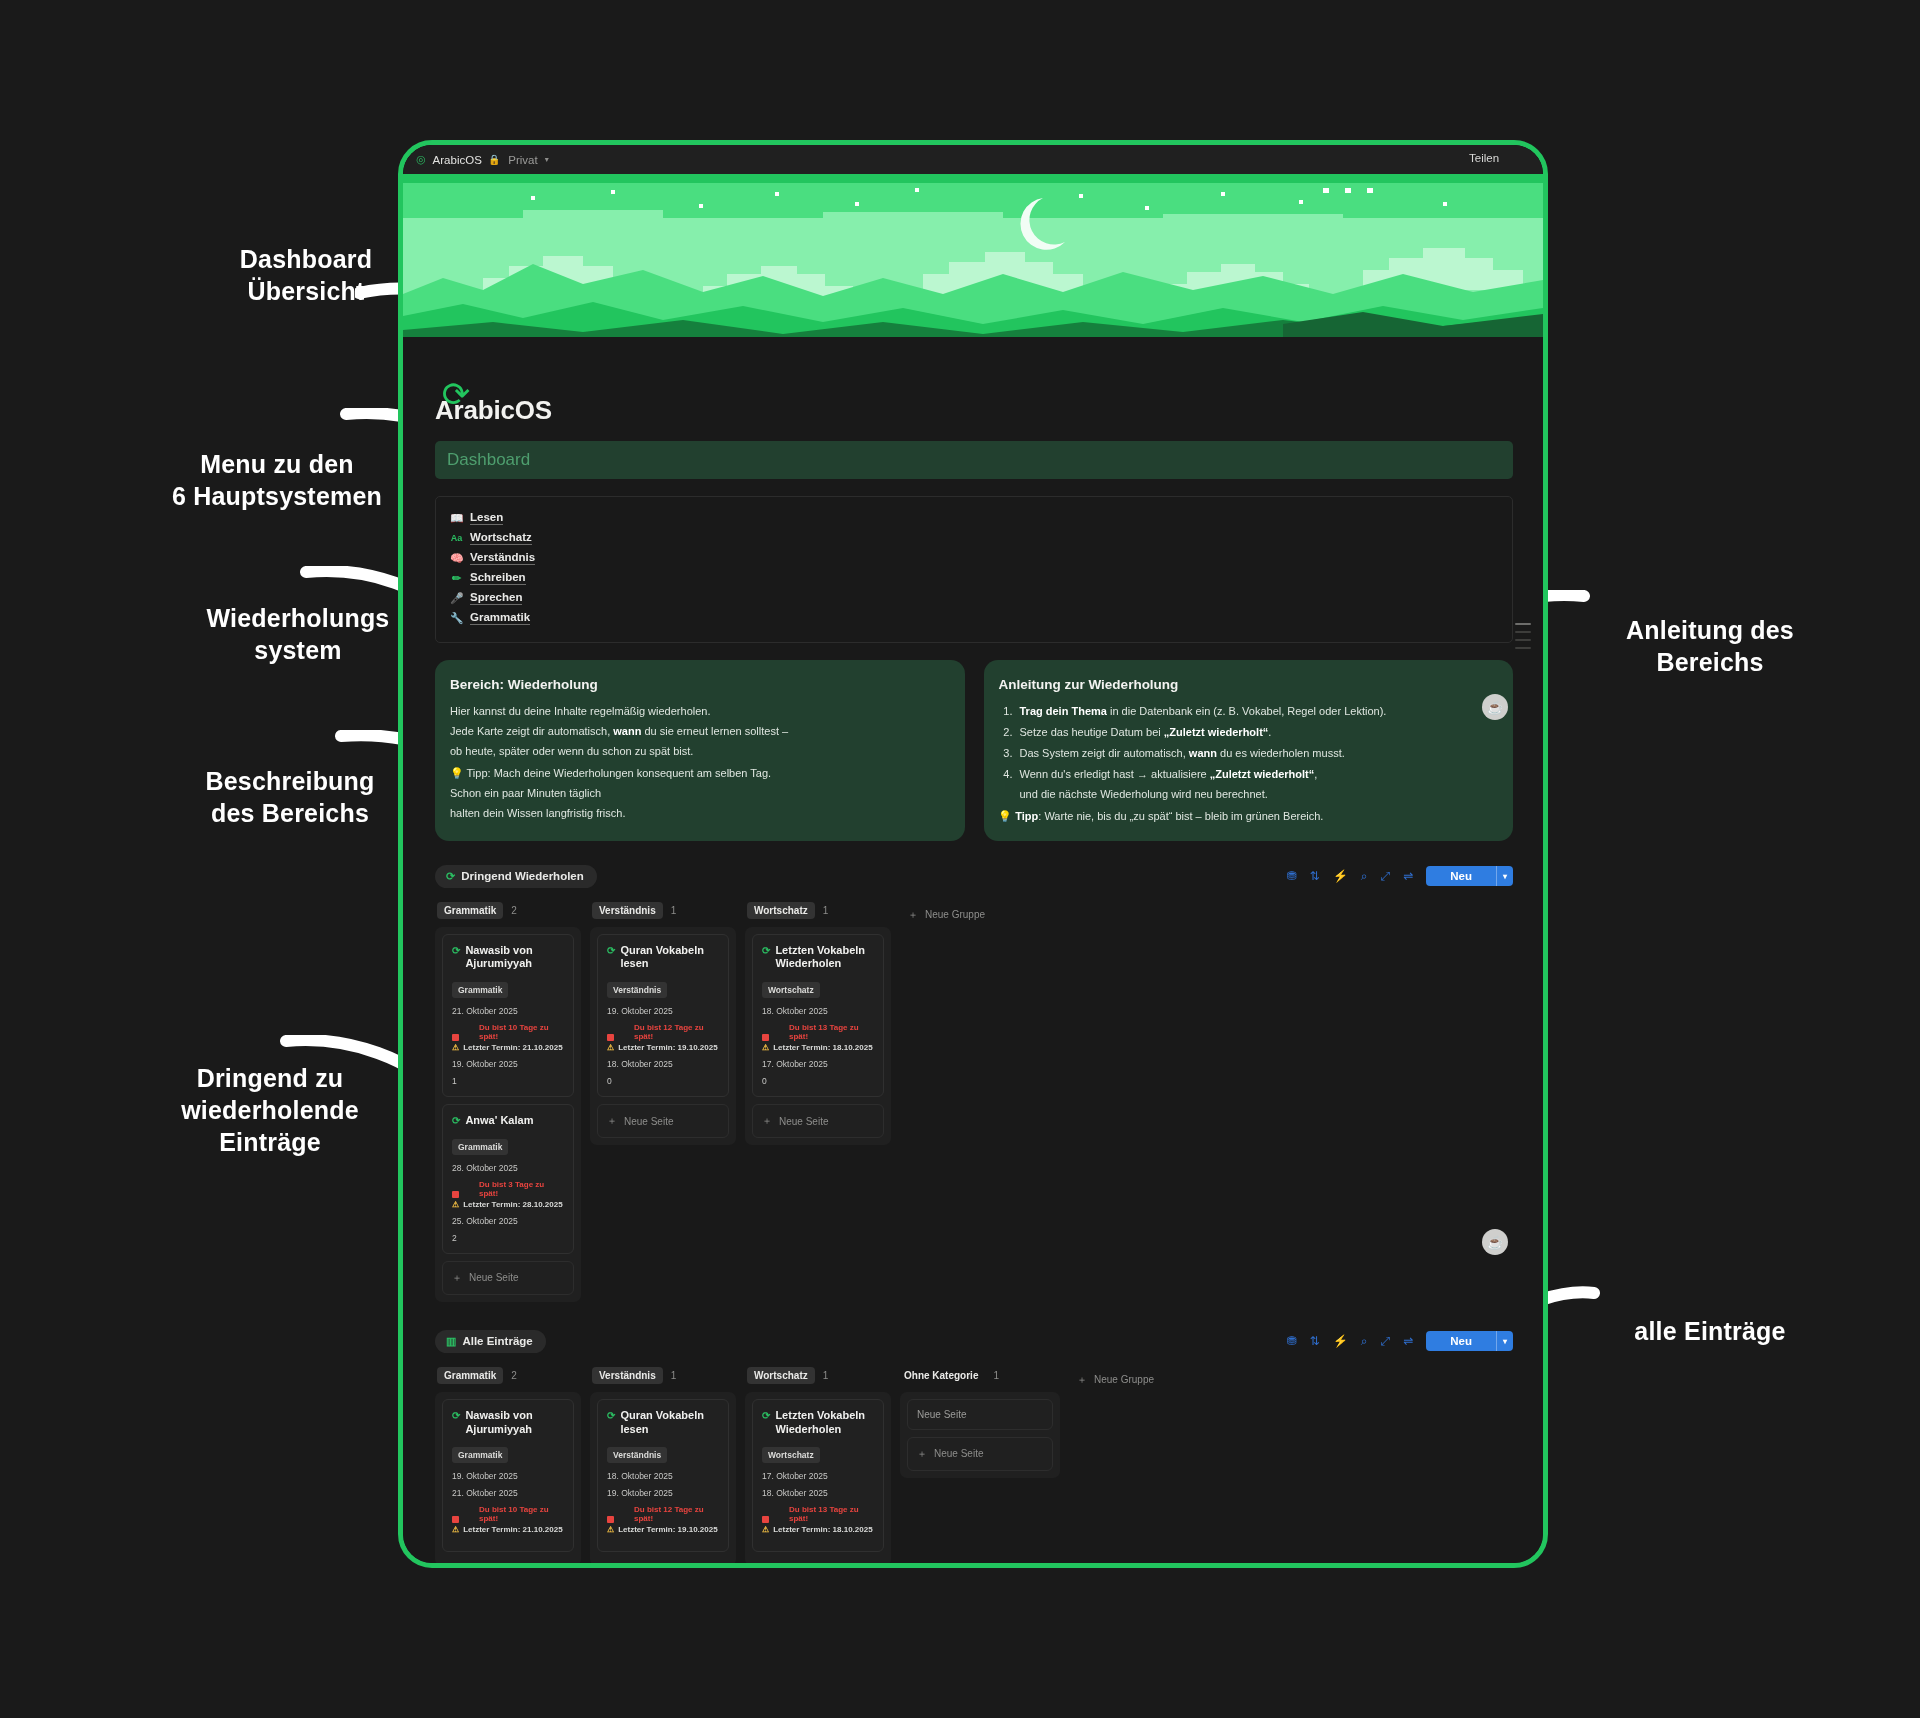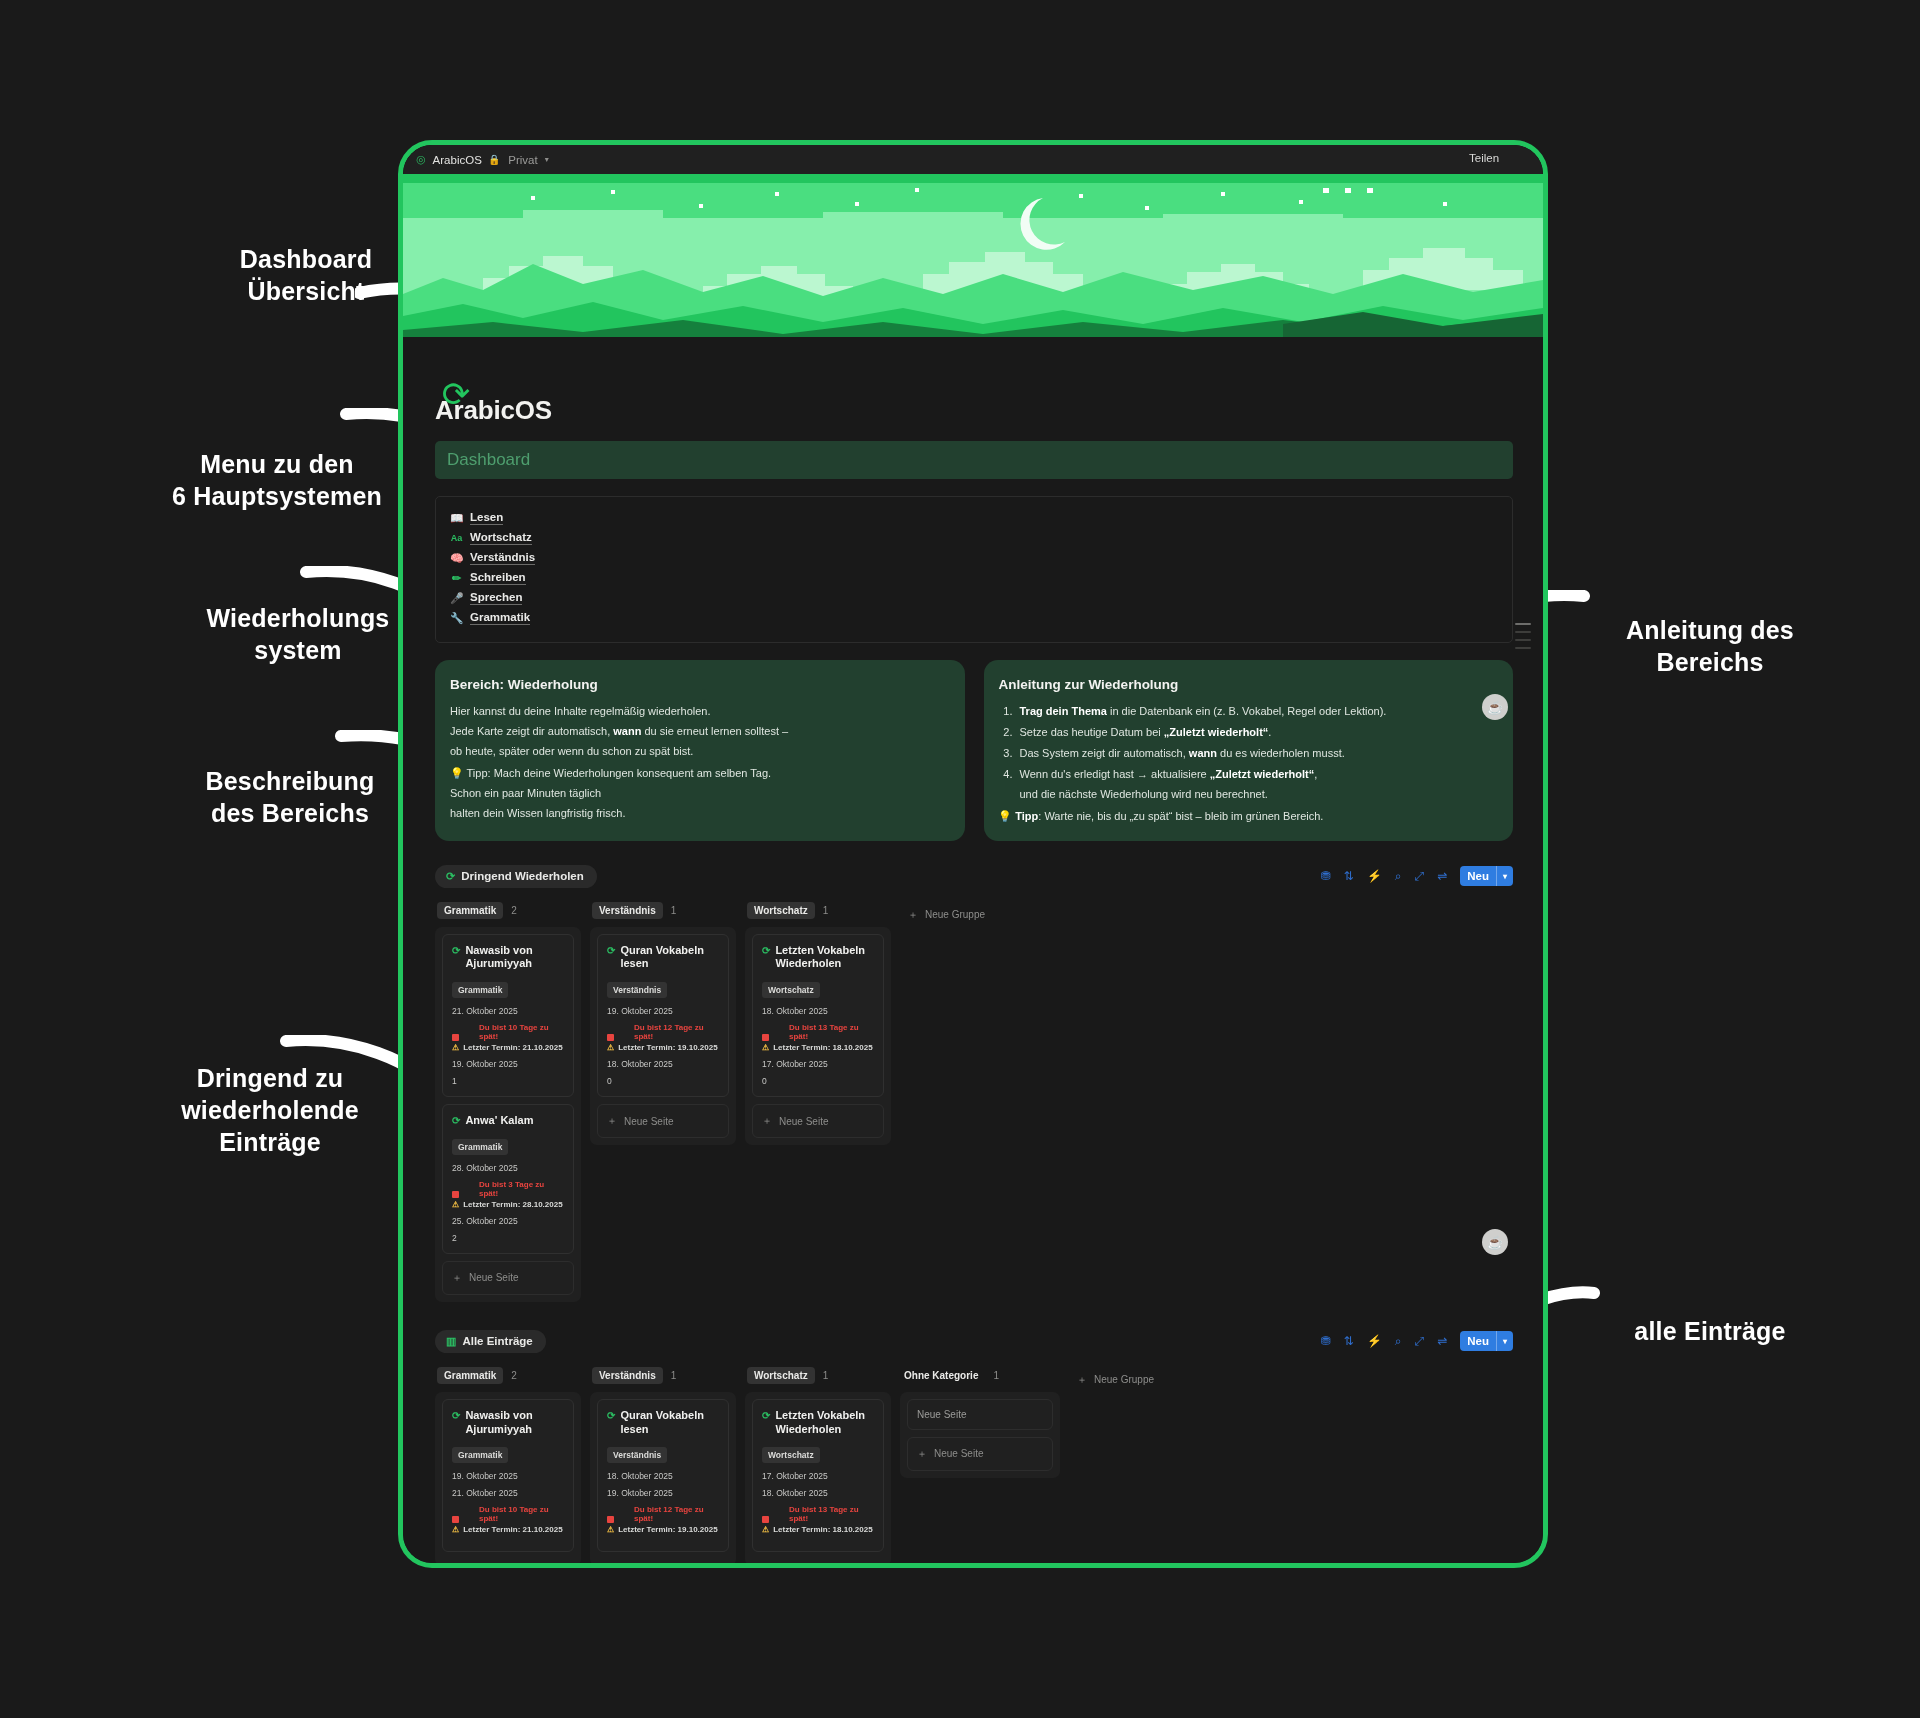--- a/index.html
+++ b/index.html
@@ -102,21 +102,21 @@
     display: inline-flex; align-items: center; gap: 6px;
     font-size: 11.5px; font-weight: 600; color: #eaeae8;
   }
   .board-tab .bt-ic { color: #2bbd62; font-size: 11px; }
   .board-tools { margin-left: auto; display: flex; align-items: center; gap: 13px; }
   .tool-ic { color: #2f6fd0; font-size: 12px; line-height: 1; }
   .btn-new {
     background: #2f7de1; color: #fff; border-radius: 4px; font-size: 11.5px;
     font-weight: 600; display: flex; align-items: center; height: 20px;
   }
-  .btn-new .bn-label { padding: 0 7px; }
+  .btn-new .bn-label { padding: 0 24px; }
   .btn-new .bn-div { width: 1px; height: 20px; background: rgba(255,255,255,.33); }
   .btn-new .bn-chev { padding: 0 6px; font-size: 8px; }
 
   .cols { display: flex; gap: 9px; margin-top: 14px; align-items: flex-start; }
   .col { width: 146px; }
   .col-head { display: flex; align-items: center; gap: 8px; margin-bottom: 8px; padding-left: 2px; }
   .col-chip {
     background: #333333; color: #eaeae8; border-radius: 4px;
     font-size: 10px; font-weight: 700; padding: 3px 7px;
   }

